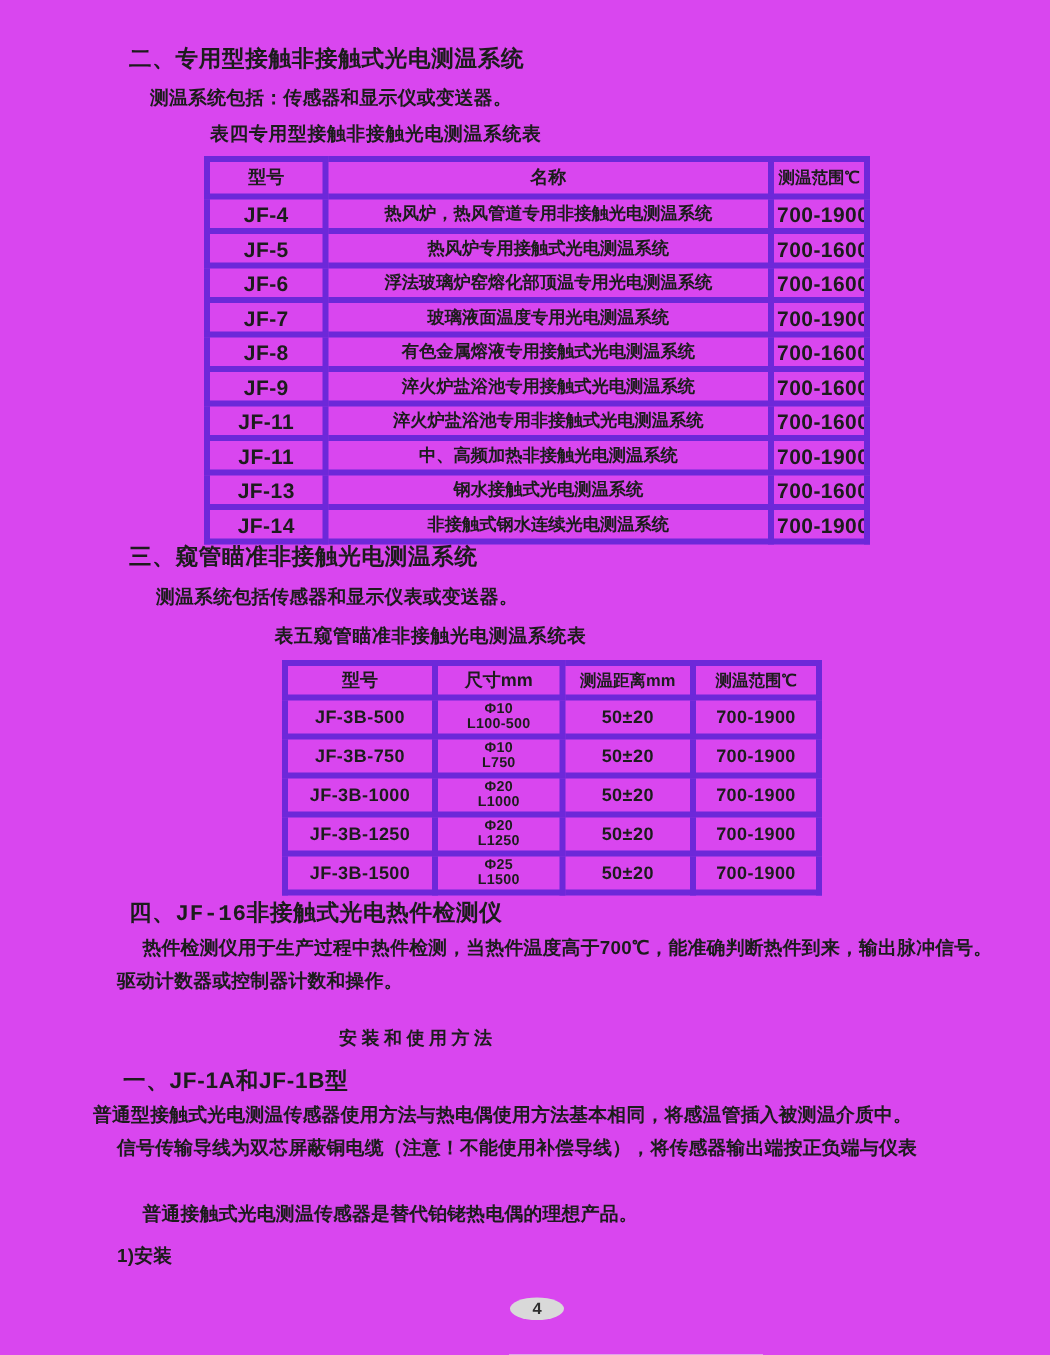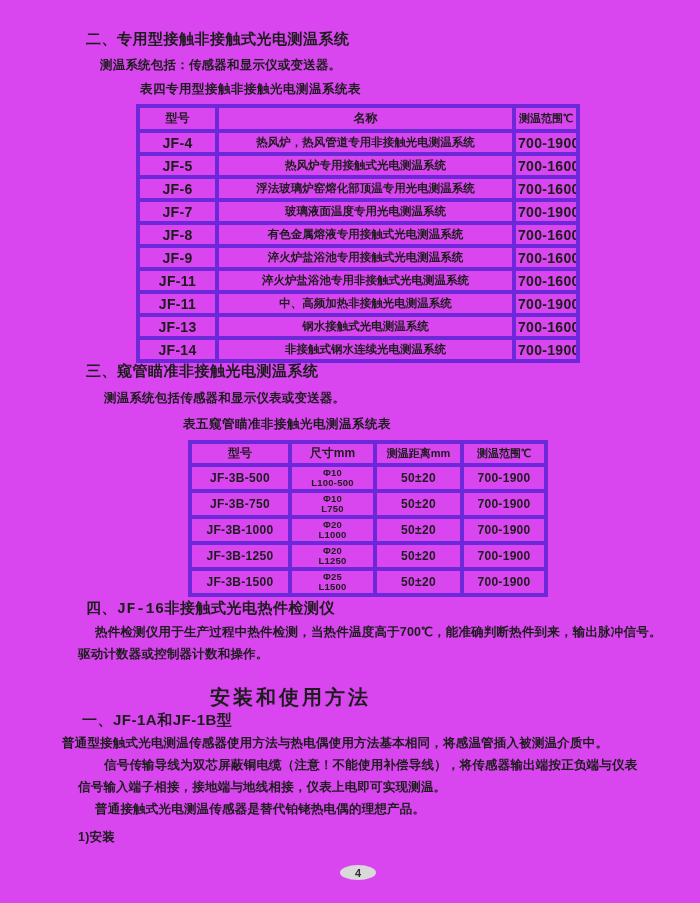--- a/index.html
+++ b/index.html
@@ -31,21 +31,21 @@
     white-space:nowrap;
   }
   table.t4 { width:440px; }
   table.t4 th { height:21px; font-size:12px; font-weight:700; }
   table.t4 td { height:19px; font-size:11.5px; }
   table.t4 td.latin { font-size:14px; letter-spacing:0.3px; }
   table.t5 { width:356px; }
   table.t5 th { height:19px; font-size:12px; font-weight:700; }
   table.t5 td { height:22px; font-size:12px; letter-spacing:0.3px; }
   table.t5 td.size { font-size:9.5px; line-height:1.1; letter-spacing:0.2px; }
-  .install-h { font-size:20px; font-weight:700; letter-spacing:3px; }
+  .install-h { font-size:12px; font-weight:700; letter-spacing:3px;margin-left:16px; }
   .pagebadge {
     position:absolute;
     width:36px; height:15px;
     background:#d9d9d9;
     border-radius:50%;
     display:flex; align-items:center; justify-content:center;
     font-size:11px; font-weight:700; color:#2e2e2e;
   }
 </style>
 </head>
@@ -179,22 +179,21 @@
       </tbody>
   </table>
 
   <div class="abs h1" style="left:86px; top:599px;font-family:Liberation Mono, monospace;">四、JF-16非接触式光电热件检测仪</div>
   <div class="abs sub" style="left:95px; top:624px;">热件检测仪用于生产过程中热件检测，当热件温度高于700℃，能准确判断热件到来，输出脉冲信号。</div>
   <div class="abs sub" style="left:78px; top:646px;">驱动计数器或控制器计数和操作。</div>
 
   <div class="abs install-h" style="left:210px; top:684px;">安装和使用方法</div>
   <div class="abs h1" style="left:82px; top:711px;">一、JF-1A和JF-1B型</div>
   <div class="abs sub" style="left:62px; top:735px;">普通型接触式光电测温传感器使用方法与热电偶使用方法基本相同，将感温管插入被测温介质中。</div>
-  <div class="abs sub" style="left:78px; top:757px;margin-left:26px;">信号传输导线为双芯屏蔽铜电缆（注意！不能使用补偿导线），将传感器输出端按正负端与仪表</div>
-  <div class="abs sub" style="left:78px; top:779px;">信号输入端子相接，接地端与地线相接，仪表上电即可实现测温。</div>
+  <div class="abs sub" style="left:78px; top:757px;">信号传输导线为双芯屏蔽铜电缆（注意！不能使用补偿导线），将传感器输出端按正负端与仪表</div>
   <div class="abs sub" style="left:95px; top:801px;">普通接触式光电测温传感器是替代铂铑热电偶的理想产品。</div>
   <div class="abs sub" style="left:78px; top:829px;">1)安装</div>
 
   <div class="pagebadge" style="left:340px; top:865px;">
     <span>4</span>
   </div>
 
 </div>
 
 </body></html>

